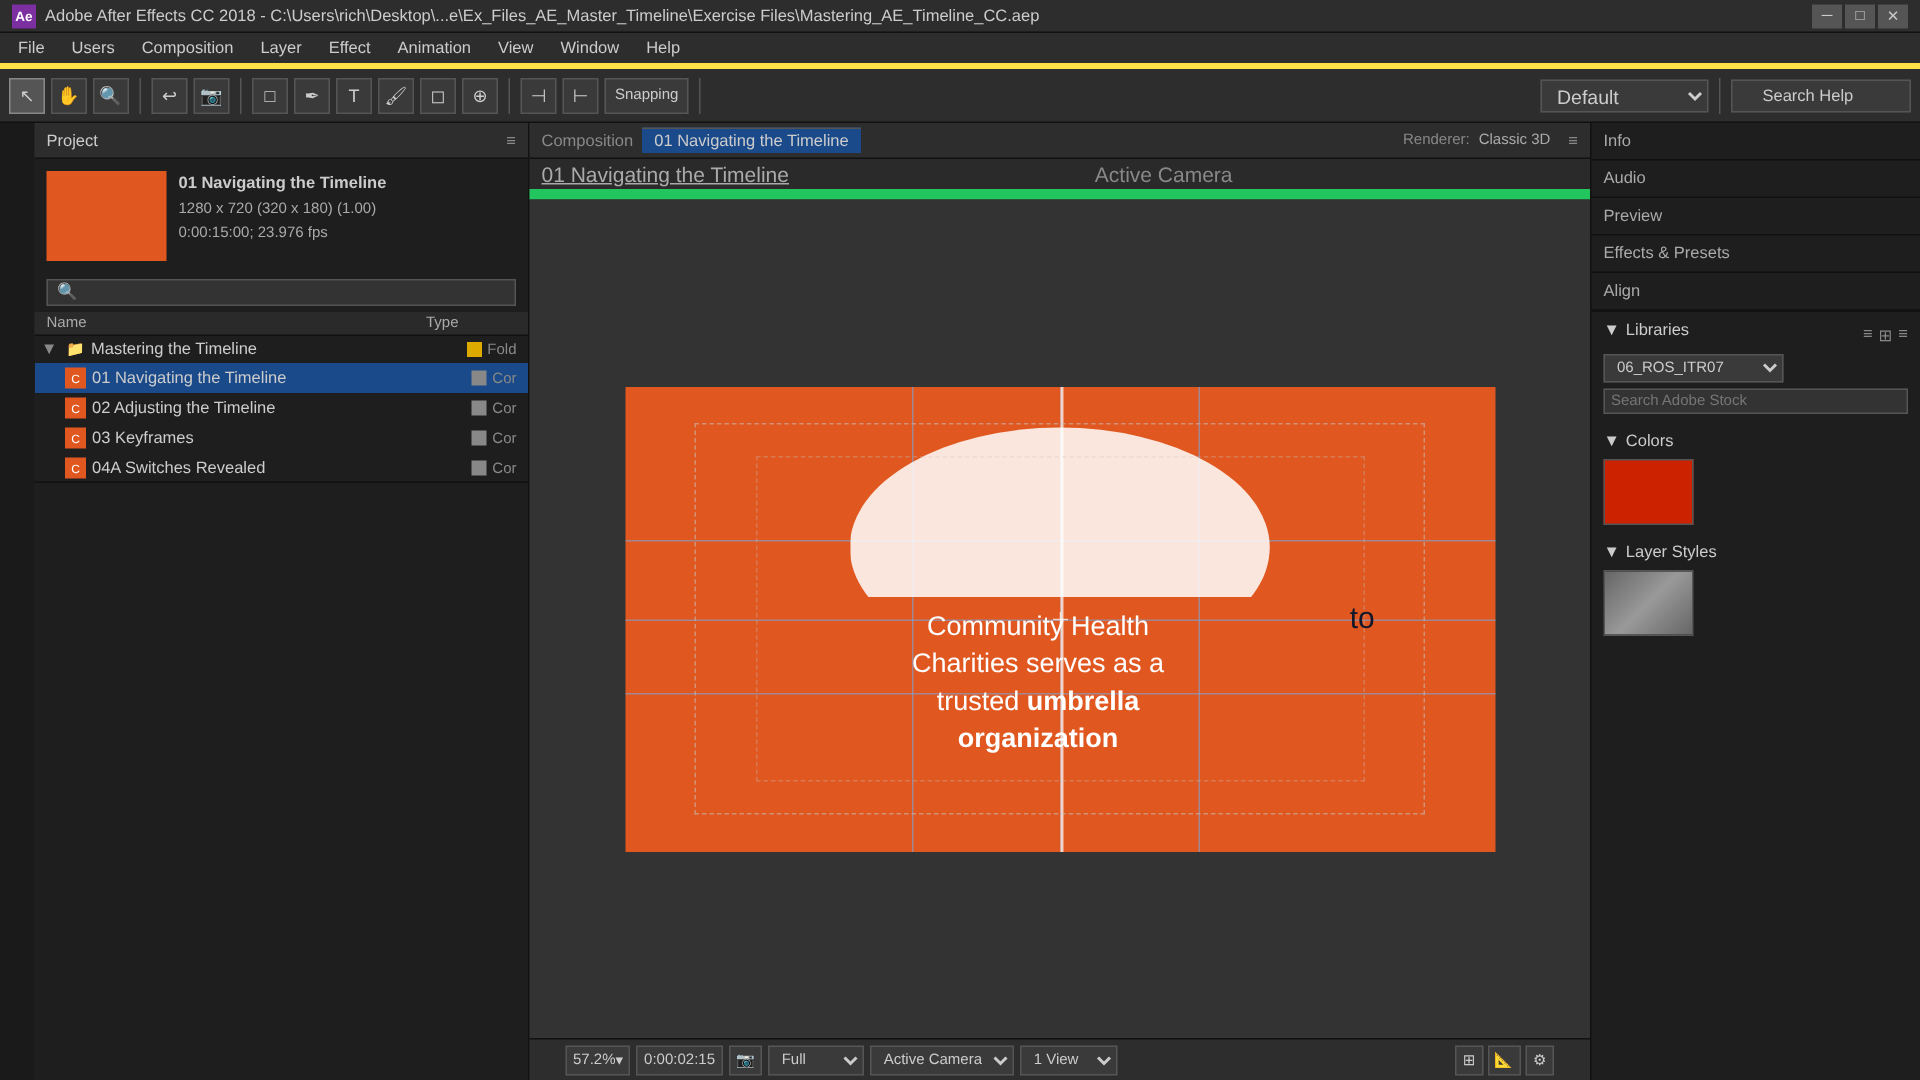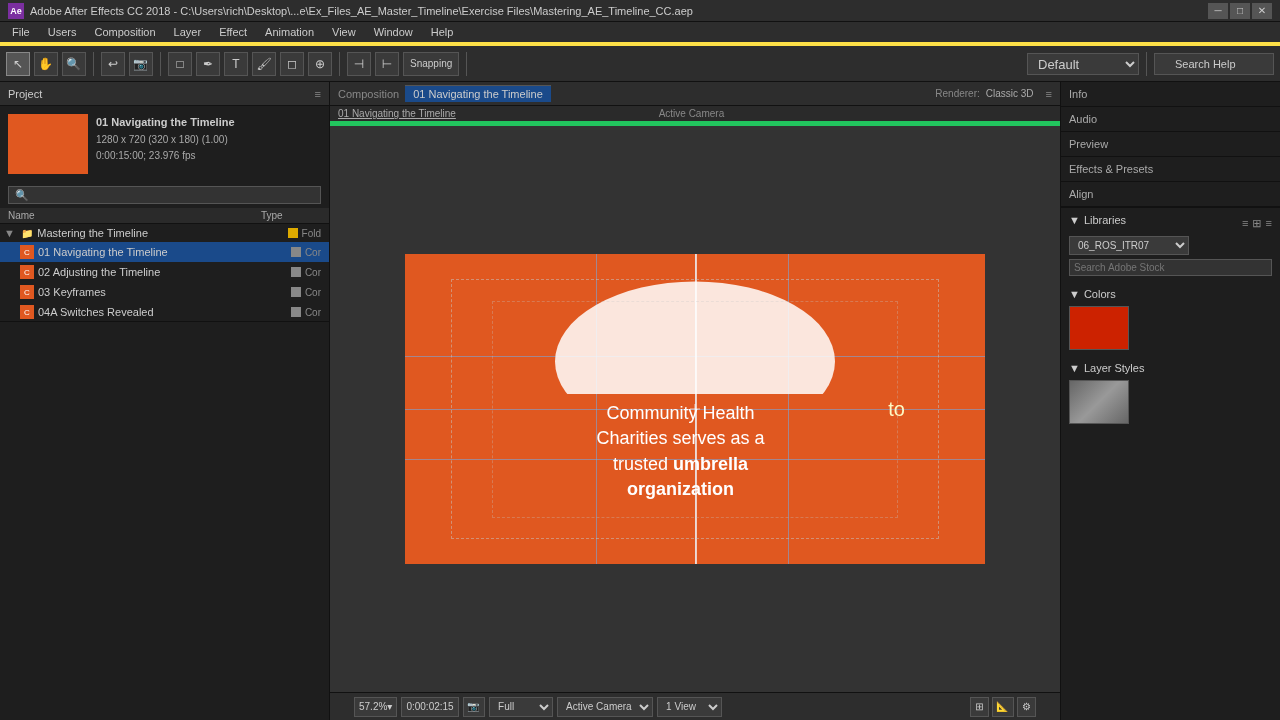--- a/index.html
+++ b/index.html
@@ -18,21 +18,21 @@
     
     #toolbar { background: #2d2d2d; height: 36px; display: flex; align-items: center; padding: 0 6px; border-bottom: 1px solid #111; gap: 4px; }
     .tool-btn { width: 24px; height: 24px; background: #3a3a3a; border: 1px solid #555; display: flex; align-items: center; justify-content: center; cursor: pointer; font-size: 12px; color: #ccc; }
     .tool-btn.active { background: #555; border-color: #888; }
     .tool-separator { width: 1px; height: 24px; background: #555; margin: 0 3px; }
     .toolbar-spacer { flex: 1; }
     .toolbar-dropdown { background: #3a3a3a; border: 1px solid #555; color: #ccc; padding: 2px 6px; font-size: 13px; height: 22px; }
     .search-box { background: #3a3a3a; border: 1px solid #555; color: #ccc; padding: 2px 20px; font-size: 11px; height: 22px; width: 120px; }
     
     
-    #main { display: flex; height: calc(720px - 22px - 24px - 36px); }
+    #main { display: flex; height: calc(720px - 22px - 24px - 36px); margin-left: 23px; }
     
     
     #left-panel { width: 330px; background: #1e1e1e; border-right: 1px solid #111; display: flex; flex-direction: column; }
     
     
     #project-panel { height: 240px; border-bottom: 1px solid #111; display: flex; flex-direction: column; }
     #project-header { background: #2d2d2d; padding: 4px 8px; display: flex; align-items: center; gap: 6px; border-bottom: 1px solid #111; height: 24px; }
     #project-preview { display: flex; gap: 8px; padding: 8px; flex: 0 0 auto; }
     .preview-thumb { width: 80px; height: 60px; background: #e05820; flex-shrink: 0; }
     .project-info { font-size: 10px; color: #aaa; line-height: 1.6; }
@@ -58,21 +58,21 @@
     #comp-header { background: #2d2d2d; height: 24px; display: flex; align-items: center; padding: 0 8px; gap: 6px; border-bottom: 1px solid #111; }
     #comp-header .comp-tab { background: #1a4a8a; padding: 2px 8px; font-size: 11px; color: #ccc; border-top: 1px solid #555; }
     .comp-label { font-size: 11px; color: #888; }
     #comp-view { flex: 1; background: #333; display: flex; align-items: center; justify-content: center; position: relative; overflow: hidden; }
     .comp-canvas { width: 580px; height: 310px; background: #e05820; position: relative; display: flex; align-items: center; justify-content: center; }
     .comp-canvas .guide-lines { position: absolute; top: 0; left: 0; right: 0; bottom: 0; }
     .guide-v { position: absolute; top: 0; bottom: 0; width: 1px; background: rgba(100,180,255,0.5); }
     .guide-h { position: absolute; left: 0; right: 0; height: 1px; background: rgba(100,180,255,0.5); }
     .comp-text { text-align: center; color: white; font-size: 18px; line-height: 1.4; z-index: 2; }
     .comp-text .bold { font-weight: bold; }
-    .comp-to-text { position: absolute; right: 80px; top: 50%; transform: translateY(-50%); color: #fef9c3; font-size: 20px; }
+    .comp-to-text { position: absolute; right: 80px; top: 50%; transform: translateY(-50%); color: #0f172a; font-size: 20px; }
     #comp-footer { background: #2d2d2d; height: 28px; display: flex; align-items: center; padding: 0 24px; gap: 4px; border-top: 1px solid #111; font-size: 10px; }
     .footer-btn { background: #3a3a3a; border: 1px solid #555; color: #ccc; padding: 2px 4px; font-size: 10px; cursor: pointer; height: 20px; display: flex; align-items: center; }
     .footer-dropdown { background: #3a3a3a; border: 1px solid #555; color: #ccc; font-size: 10px; padding: 0 4px; height: 20px; }
     
     
     #right-panel { width: 220px; background: #1e1e1e; border-left: 1px solid #111; display: flex; flex-direction: column; }
     .right-panel-item { padding: 6px 8px; border-bottom: 1px solid #111; font-size: 11px; color: #aaa; cursor: pointer; }
     #colors-section { padding: 6px 8px; }
     .section-header { display: flex; align-items: center; gap: 4px; color: #ccc; font-size: 11px; margin-bottom: 6px; cursor: pointer; }
     .color-swatch { width: 60px; height: 44px; background: #cc2200; border: 1px solid #555; }
@@ -207,21 +207,21 @@
     <div id="comp-panel">
       <div id="comp-header">
         <span class="comp-label">Composition</span>
         <div class="comp-tab">
           <span>01 Navigating the Timeline</span>
         </div>
         <span style="margin-left:auto; font-size:10px; color:#888;">Renderer:</span>
         <span style="font-size:10px; color:#aaa;">Classic 3D</span>
         <span style="color:#888;cursor:pointer;margin-left:6px;">≡</span>
       </div>
-      <div style="padding: 2px 8px; font-size:10px; color:#888; background:#2a2a2a; border-bottom:5px solid #22c55e;">
+      <div style="padding: 2px 8px; font-size:14px; color:#888; background:#2a2a2a; border-bottom:7px solid #22c55e;">
         <span style="color:#aaa; text-decoration:underline; cursor:pointer;">01 Navigating the Timeline</span>
         <span style="margin-left: 200px;">Active Camera</span>
       </div>
       <div id="comp-view">
         <div class="comp-canvas">
 
           <div class="guide-lines">
             <div class="guide-v" style="left: 33%;"></div>
             <div class="guide-v" style="left: 50%;"></div>
             <div class="guide-v" style="left: 66%;"></div>

